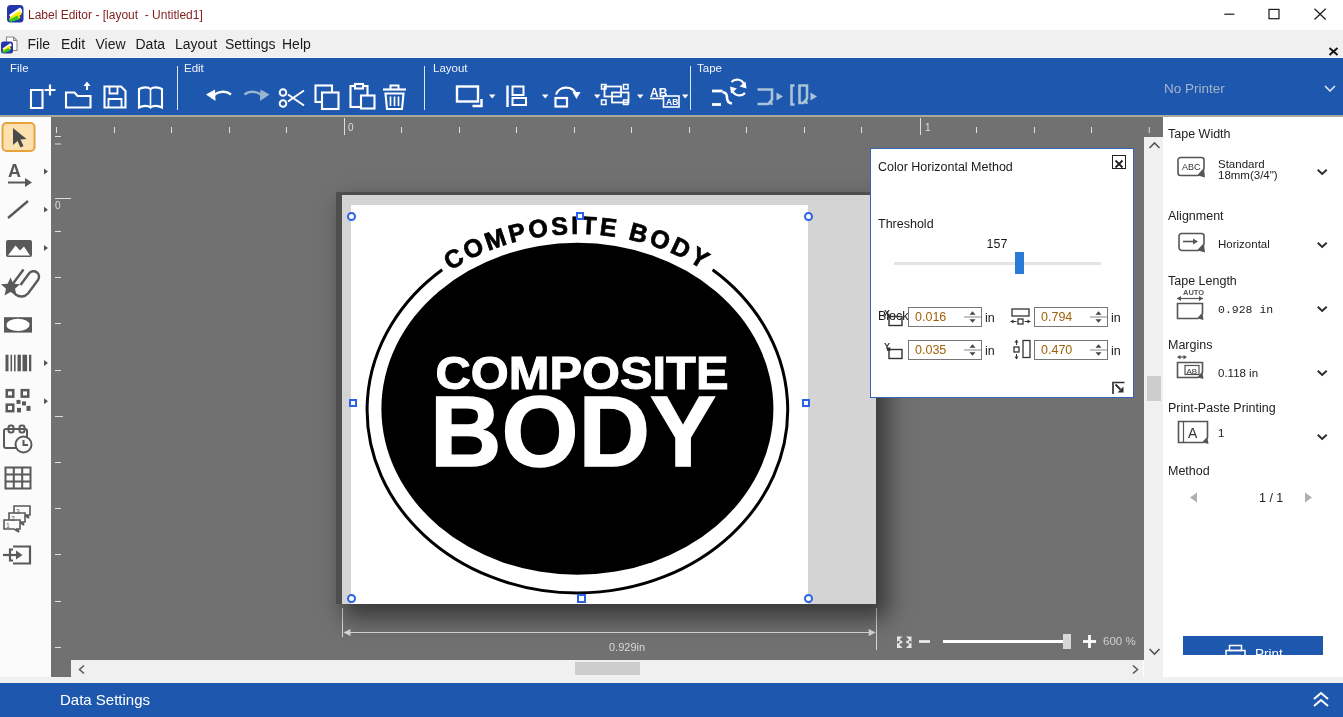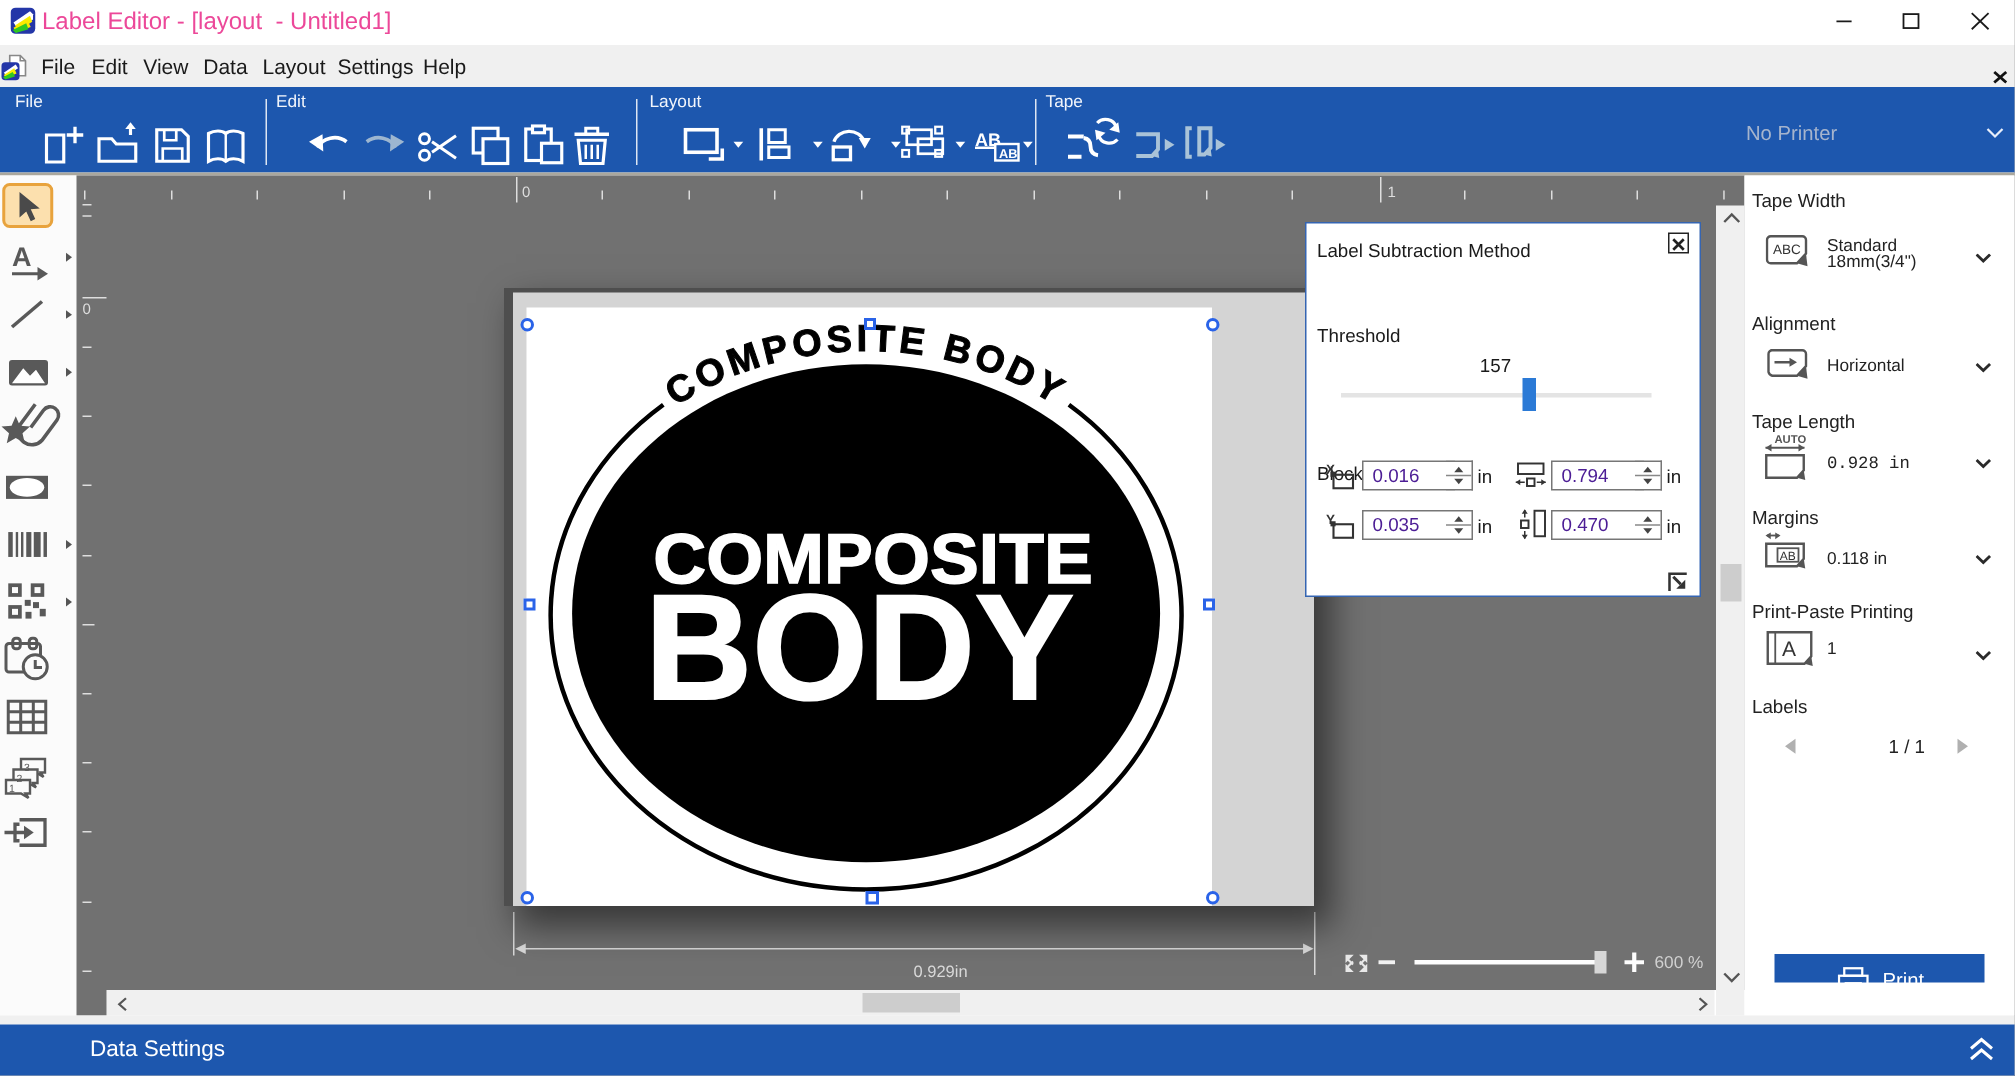--- a/index.html
+++ b/index.html
@@ -24,36 +24,36 @@
   .pvalue{position:absolute;font-size:11.5px;color:#222;}
   .tape{left:336px;top:192px;border-left:6px solid #4e4e4e;border-top:3px solid #4e4e4e;
         width:534px;height:409px;background:#d4d4d4;
         box-shadow:10px 12px 22px 2px rgba(0,0,0,0.5);}
   .labelwhite{left:351px;top:205px;width:457px;height:399px;background:#fff;}
   .hcirc{position:absolute;width:5px;height:5px;border:2.4px solid #2a63e8;background:#fff;border-radius:50%;}
   .hsq{position:absolute;width:4.4px;height:4.4px;border:2.2px solid #2a63e8;background:#fff;}
   #dialog{left:870px;top:148px;width:262px;height:248px;background:#fff;border:1px solid #3565b2;}
   .dtext{position:absolute;font-size:12.5px;color:#1a1a1a;}
   .spinfield{position:absolute;width:54px;height:18px;border:1px solid #767676;background:#fff;
-             font-size:12.5px;color:#4c1d95;line-height:18px;padding-left:6px;}
+             font-size:12.5px;color:#a16207;line-height:18px;padding-left:6px;}
   .spinbtn{position:absolute;width:17px;height:18px;border:1px solid #767676;border-left:none;background:#fff;}
   .chev{position:absolute;width:12px;height:12px;}
 </style>
 </head>
 <body>
 
 <div class="abs" id="titlebar">
   <svg class="abs" style="left:7px;top:5px" width="17" height="18">
     <rect x="0" y="0" width="16.5" height="17.5" rx="3.5" fill="#2436a8"></rect>
     <polygon points="2,10 13,2.5 15,4.5 15,8 5,14.5" fill="#fff"></polygon>
     <polygon points="3,12 13,5.5 14.5,9.5 6,15" fill="#f8ee00"></polygon>
     <polygon points="2,13.5 11,8 13.5,13 4,16.5" fill="#fce800"></polygon>
     <polygon points="1.5,15 10.5,10.5 12,14.5 3.5,17" fill="#30c820"></polygon>
   </svg>
-  <div class="abs" style="left:28px;top:0;height:30px;line-height:30px;font-size:16px;color:#ec4899;">Label Editor - [layout&nbsp; - Untitled1]</div>
+  <div class="abs" style="left:28px;top:0;height:30px;line-height:30px;font-size:12px;color:#7f1d1d;">Label Editor - [layout&nbsp; - Untitled1]</div>
   <svg class="abs" style="left:1200px;top:0" width="143" height="30">
     <line x1="24.3" y1="14.2" x2="34.4" y2="14.2" stroke="#1a1a1a" stroke-width="1.2"></line>
     <rect x="69" y="9.4" width="10" height="9.3" fill="none" stroke="#1a1a1a" stroke-width="1.2"></rect>
     <line x1="114.5" y1="8.8" x2="125.7" y2="19.5" stroke="#1a1a1a" stroke-width="1.2"></line>
     <line x1="125.7" y1="8.8" x2="114.5" y2="19.5" stroke="#1a1a1a" stroke-width="1.2"></line>
   </svg>
 </div>
 
 <div class="abs" id="menubar">
   <svg class="abs" style="left:0;top:5px" width="20" height="20">
@@ -453,21 +453,21 @@
     <path d="M1.5 2.5 h29 v16 l-4.5 5 h-24.5 z" fill="none" stroke="#555" stroke-width="1.6"></path>
     <path d="M30.5 18.5 l-4.5 5 l5.5 1.5 z" fill="#555"></path>
     <path d="M6.5 2.5 v21" stroke="#555" stroke-width="1.2"></path>
     <text x="11" y="18.5" font-size="14" fill="#333" font-family="Liberation Sans">A</text>
   </svg>
   <div class="pvalue" style="left:55px;top:310px;">1</div>
   <svg class="chev" style="left:153.5px;top:316.6px" width="11" height="7">
       <polyline points="0.7,0.7 5.2,5 9.7,0.7" fill="none" stroke="#2b2b2b" stroke-width="1.9"></polyline>
     </svg>
 
-  <div class="plabel" style="left:5px;top:347px;">Labels</div>
+  <div class="plabel" style="left:5px;top:347px;">Method</div>
   <svg class="abs" style="left:26px;top:375px" width="10" height="11">
       <polygon points="8,0.5 8,10.5 1,5.5" fill="#b0b0b0"></polygon>
     </svg>
   <div class="abs" style="left:76px;top:374px;font-size:12.5px;color:#222;margin-left:20px;">1 / 1</div>
   <svg class="abs" style="left:140px;top:375px" width="10" height="11">
       <polygon points="2,0.5 2,10.5 9,5.5" fill="#b0b0b0"></polygon>
     </svg>
 
   <div class="abs" style="left:20px;top:519px;width:140px;height:19px;background:#1d57ae;">
     <svg class="abs" style="left:42px;top:8px" width="22" height="21">
@@ -479,21 +479,21 @@
     <div class="abs" style="left:72px;top:0;height:36px;line-height:36px;font-size:13.5px;color:#fff;">Print</div>
   </div>
 </div>
 
 <div class="abs" id="dialog">
   <div class="abs" style="left:241px;top:6px;width:12px;height:12px;border:1.6px solid #222;">
     <svg width="12" height="12">
         <path d="M2.5 2.5 L9.5 9.5 M9.5 2.5 L2.5 9.5" stroke="#222" stroke-width="1.8"></path>
       </svg>
   </div>
-  <div class="dtext" style="left:7px;top:11px;">Label Subtraction Method</div>
+  <div class="dtext" style="left:7px;top:11px;">Color Horizontal Method</div>
   <div class="dtext" style="left:7px;top:68px;">Threshold</div>
   <div class="dtext" style="left:96px;top:88px;width:60px;text-align:center;">157</div>
   <div class="abs" style="left:23px;top:113px;width:207px;height:3px;background:#e4e4e4;"></div>
   <div class="abs" style="left:144px;top:103px;width:9px;height:22px;background:#2b7ad6;"></div>
   <div class="dtext" style="left:7px;top:140px;margin-top:20px;">Block</div>
 
   <svg class="abs" style="left:13px;top:159px" width="20" height="19">
     <text x="0" y="8" font-size="9" font-weight="bold" fill="#333" font-family="Liberation Sans">X</text>
     <rect x="5" y="8.5" width="13" height="9" fill="none" stroke="#333" stroke-width="1.4"></rect>
     <rect x="3" y="6.5" width="3.4" height="3.4" fill="#333"></rect>

